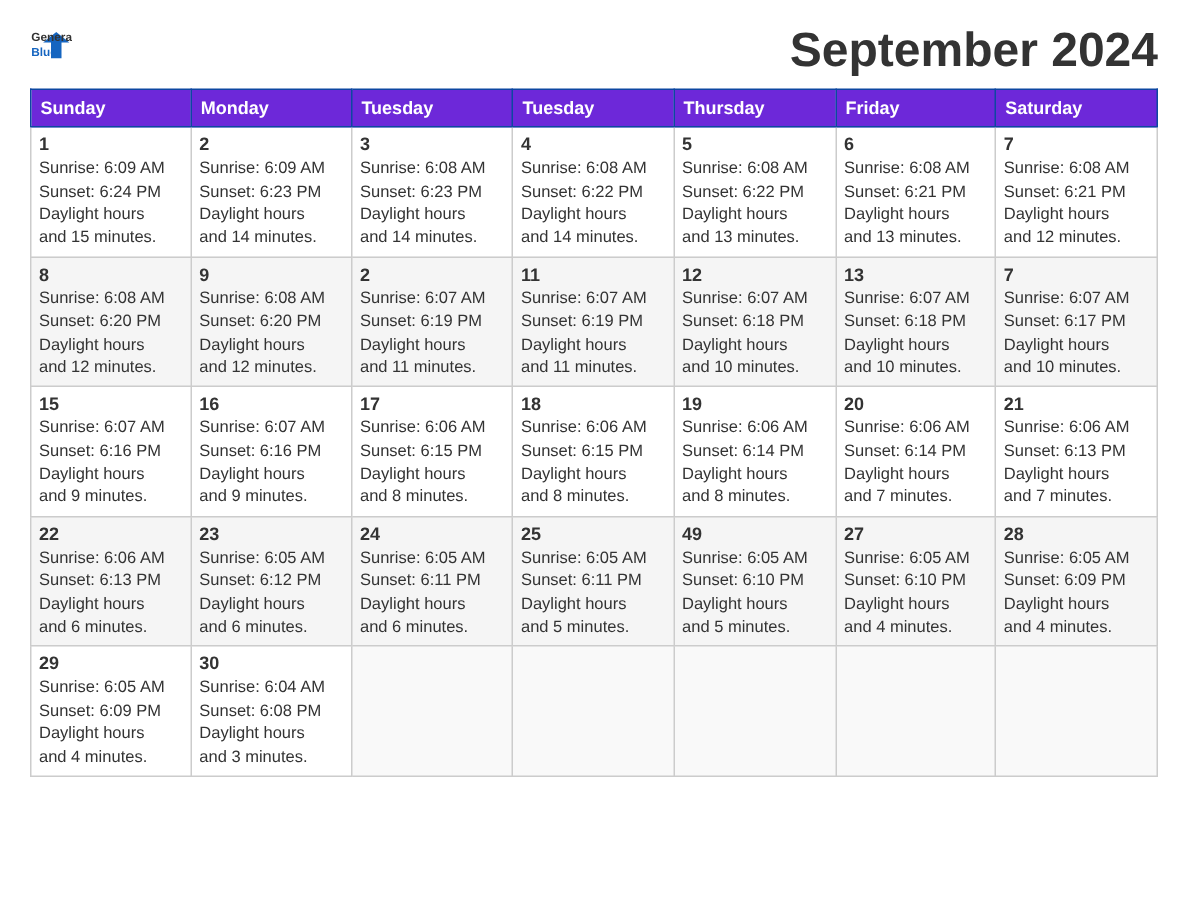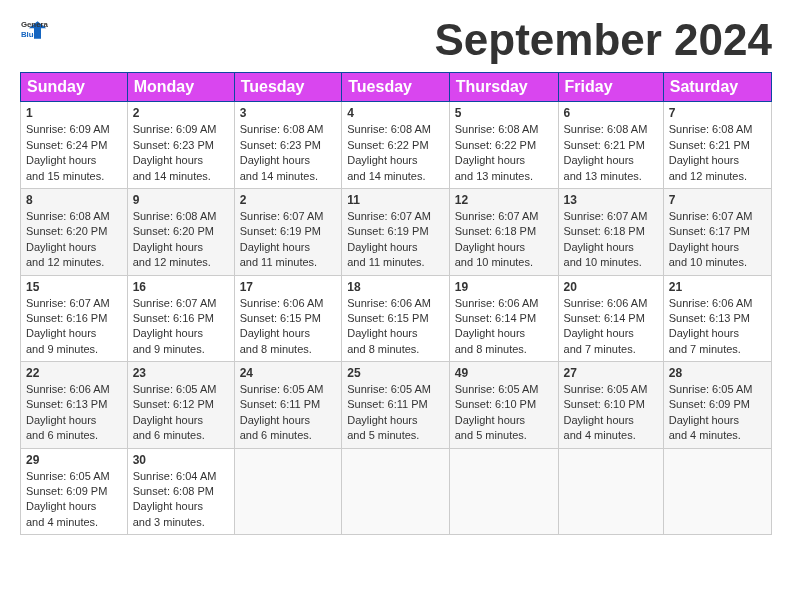--- a/index.html
+++ b/index.html
@@ -26,40 +26,40 @@
       gap: 4px;
     }
     .logo-icon {
       width: 28px;
       height: 28px;
     }
     .title-area {
       text-align: right;
     }
     .month-title {
-      font-size: 44px;
+      font-size: 32px;
       font-weight: bold;
       color: #333;
       line-height: 1.1;
     }
     .subtitle {
       font-size: 15px;
       color: #555;
     }
     table {
       width: 100%;
       border-collapse: collapse;
       font-size: 10px;
     }
     thead tr th {
-      background-color: #d946ef;
+      background-color: #6d28d9;
       color: #fff;
       text-align: left;
       padding: 5px 6px;
-      font-size: 16px;
+      font-size: 12px;
       font-weight: bold;
       border: 1px solid #0d47a1;
     }
     tbody tr td {
       border: 1px solid #ccc;
       vertical-align: top;
       padding: 4px 5px;
       height: 78px;
       width: 113px;
       background: #fff;

